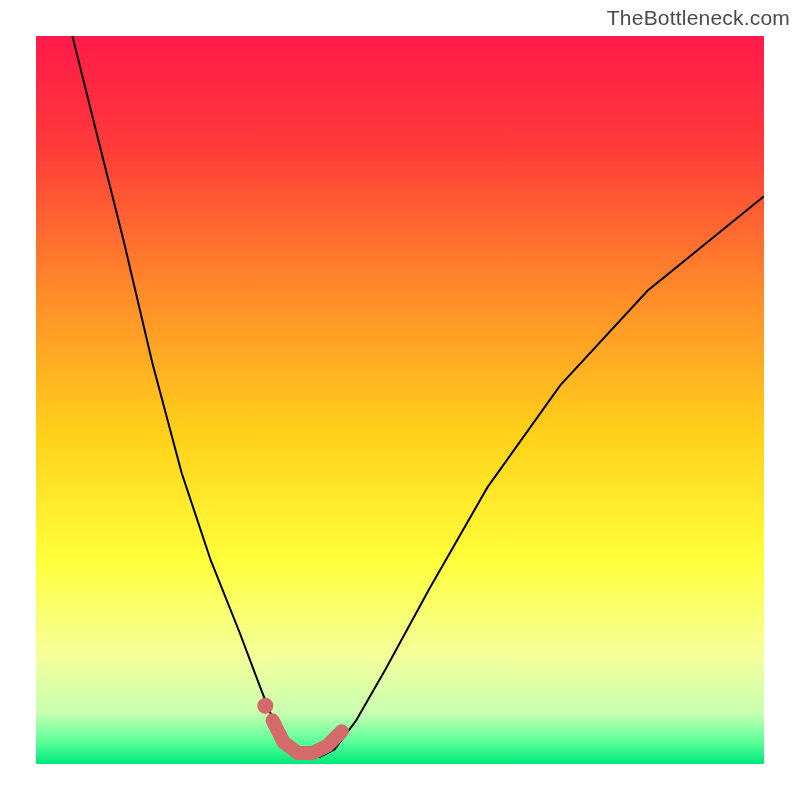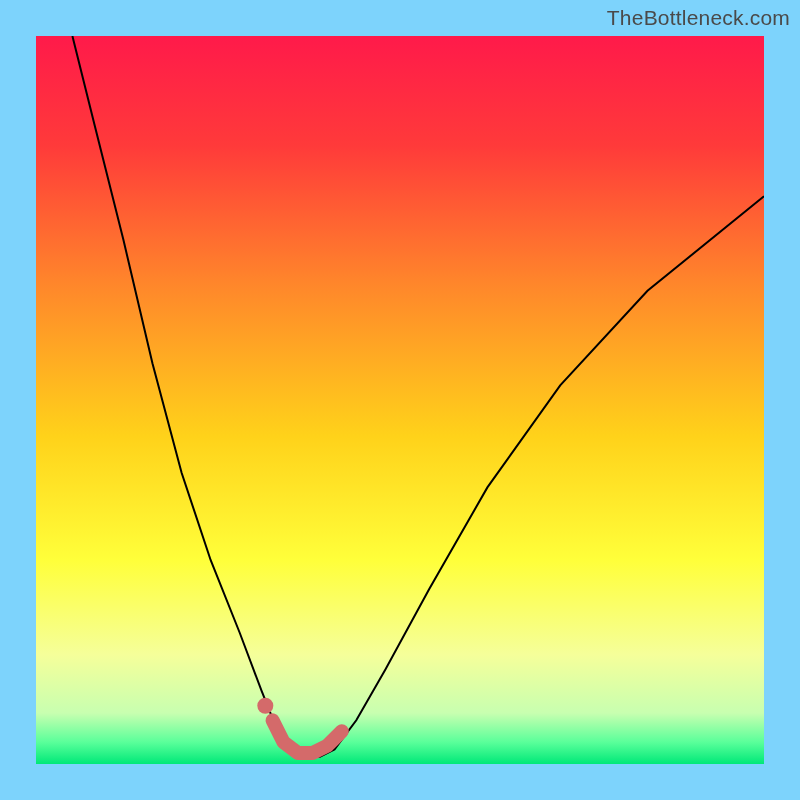--- a/index.html
+++ b/index.html
@@ -10,21 +10,21 @@
     background: #000;
     position: relative;
     font-family: Arial, sans-serif;
   }
   .frame {
     position: absolute;
     top: 0;
     left: 0;
     width: 800px;
     height: 800px;
-    background: #7dd3fc;
+    background: #ffffff;
   }
   .plot-area {
     position: absolute;
     top: 36px;
     left: 36px;
     width: 728px;
     height: 728px;
     overflow: hidden;
   }
   svg {

